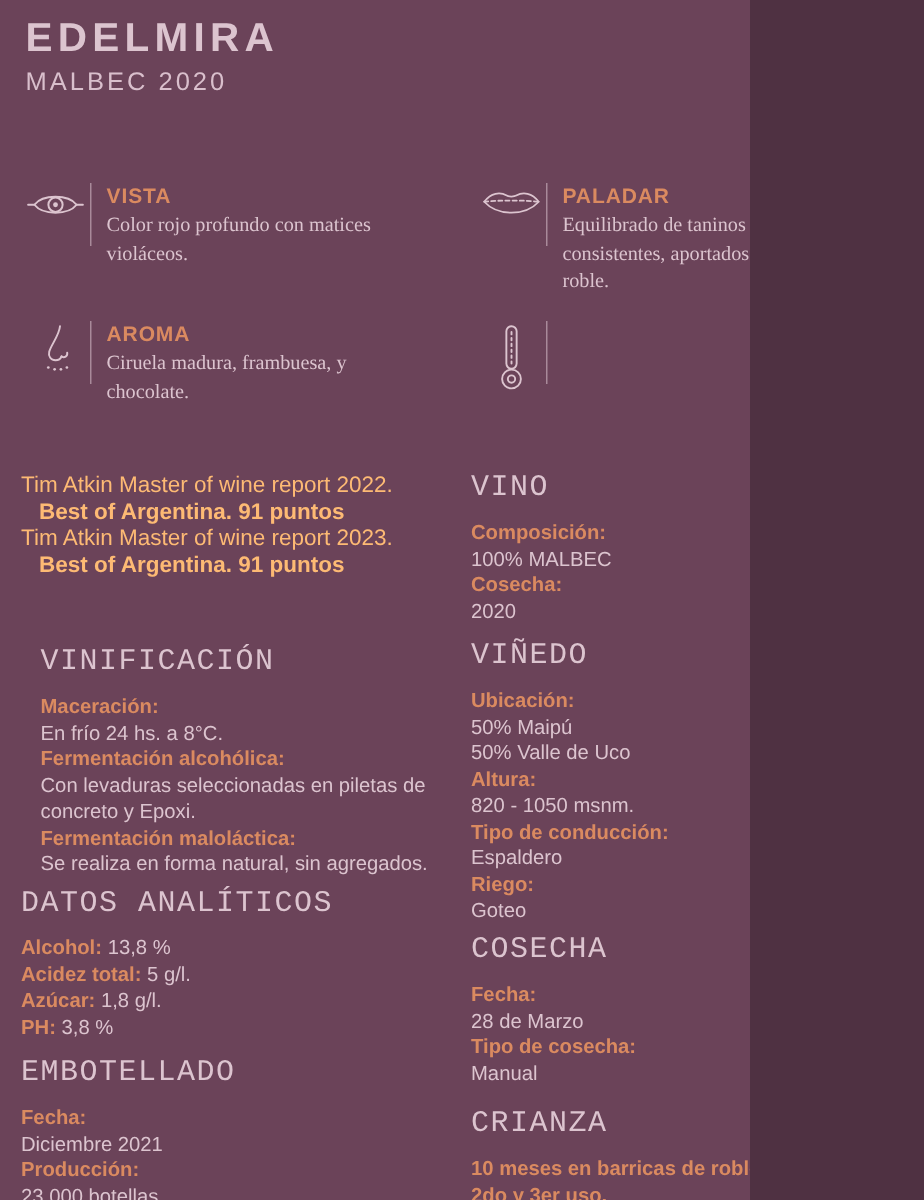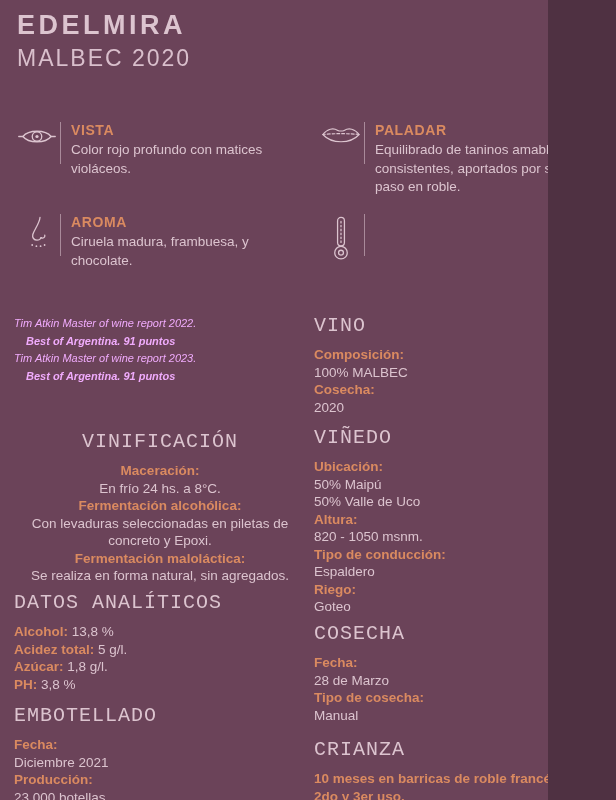--- a/index.html
+++ b/index.html
@@ -1,42 +1,42 @@
 <!DOCTYPE html>
 <html><head>
 <meta charset="utf-8">
 <style>
   html,body{margin:0;padding:0;background:#4f3142;}
   .page{
-    position:relative;width:548px;height:800px;overflow:hidden;
+    position:relative;width:500px;height:800px;overflow:hidden;
     background:#6B4359;
     font-family:"Liberation Sans", sans-serif;
     -webkit-font-smoothing:antialiased;
   }
   
   .hdr{position:absolute;left:17px;top:10px;}
   .brand{font-size:27px;font-weight:700;letter-spacing:3.5px;color:#DCC4CF;}
-  .subtitle{font-size:23px;font-weight:400;letter-spacing:2px;color:#D9BFCC;margin-top:4px;}
+  .subtitle{font-size:17px;font-weight:400;letter-spacing:2px;color:#D9BFCC;margin-top:4px;}
   
   .tasting{position:absolute;display:flex;align-items:flex-start;}
   .ticon{width:46px;display:flex;justify-content:center;align-items:flex-start;color:#DCC4CF;flex:0 0 46px;padding-top:2px;}
   .ticon svg{display:block;}
   .tdivider{width:1px;height:42px;background:rgba(220,196,207,.55);flex:0 0 1px;}
   .tbody{padding-left:10px;width:216px;}
   .ttitle{font-size:14px;font-weight:700;letter-spacing:.6px;color:#DA8A60;margin-bottom:3px;}
-  .ttext{font-size:13.5px;line-height:18.5px;color:#DCC4CF;}
+  .ttext{font-size:13.5px;line-height:18.5px;color:#DCC4CF;font-family:Liberation Serif, serif;}
   
   .col-note{position:absolute;}
   .sec{position:absolute;}
   .sec-title{margin:0 0 9px 0;font-size:20px;font-weight:400;letter-spacing:1px;color:#DCC4CF;font-family:Liberation Mono, monospace;}
   .fields{font-size:13.5px;line-height:17.5px;}
   .field-label{color:#DA8A60;font-weight:700;}
   .field-value{color:#DCC4CF;font-weight:400;}
   .inline-row .field-value{white-space:pre-wrap;}
-  .award-line{font-size:11px;line-height:17.5px;color:#f0abfc;font-style:italic;}
+  .award-line{font-size:15px;line-height:17.5px;color:#fdba74;}
   .award-line.bold{font-weight:700;padding-left:12px;}
   .crianza-note{font-size:13.5px;line-height:17.5px;color:#DA8A60;font-weight:700;}
 </style>
 </head>
 <body>
 
 <div class="page">
 
   <div class="hdr">
     <div class="brand">EDELMIRA</div>
@@ -104,21 +104,21 @@
     <div class="tdivider"></div>
   </div>
 
   <div class="col-note" style="left:14px;top:315px;width:292px;">
       <div class="award-line">Tim Atkin Master of wine report 2022.</div>
       <div class="award-line bold">Best of Argentina. 91 puntos</div>
       <div class="award-line">Tim Atkin Master of wine report 2023.</div>
       <div class="award-line bold">Best of Argentina. 91 puntos</div>
     </div>
 
-  <section class="sec" style="left:14px;top:430px;width:292px;text-align:center;">
+  <section class="sec" style="left:27px;top:430px;width:292px;">
     <h2 class="sec-title">VINIFICACIÓN</h2>
     <div class="fields">
         <div class="field-label">Maceración:</div>
         <div class="field-value">En frío 24 hs. a 8°C.</div>
         <div class="field-label">Fermentación alcohólica:</div>
         <div class="field-value">Con levaduras seleccionadas en piletas de concreto y Epoxi.</div>
         <div class="field-label">Fermentación maloláctica:</div>
         <div class="field-value">Se realiza en forma natural, sin agregados.</div>
       </div>
   </section>

